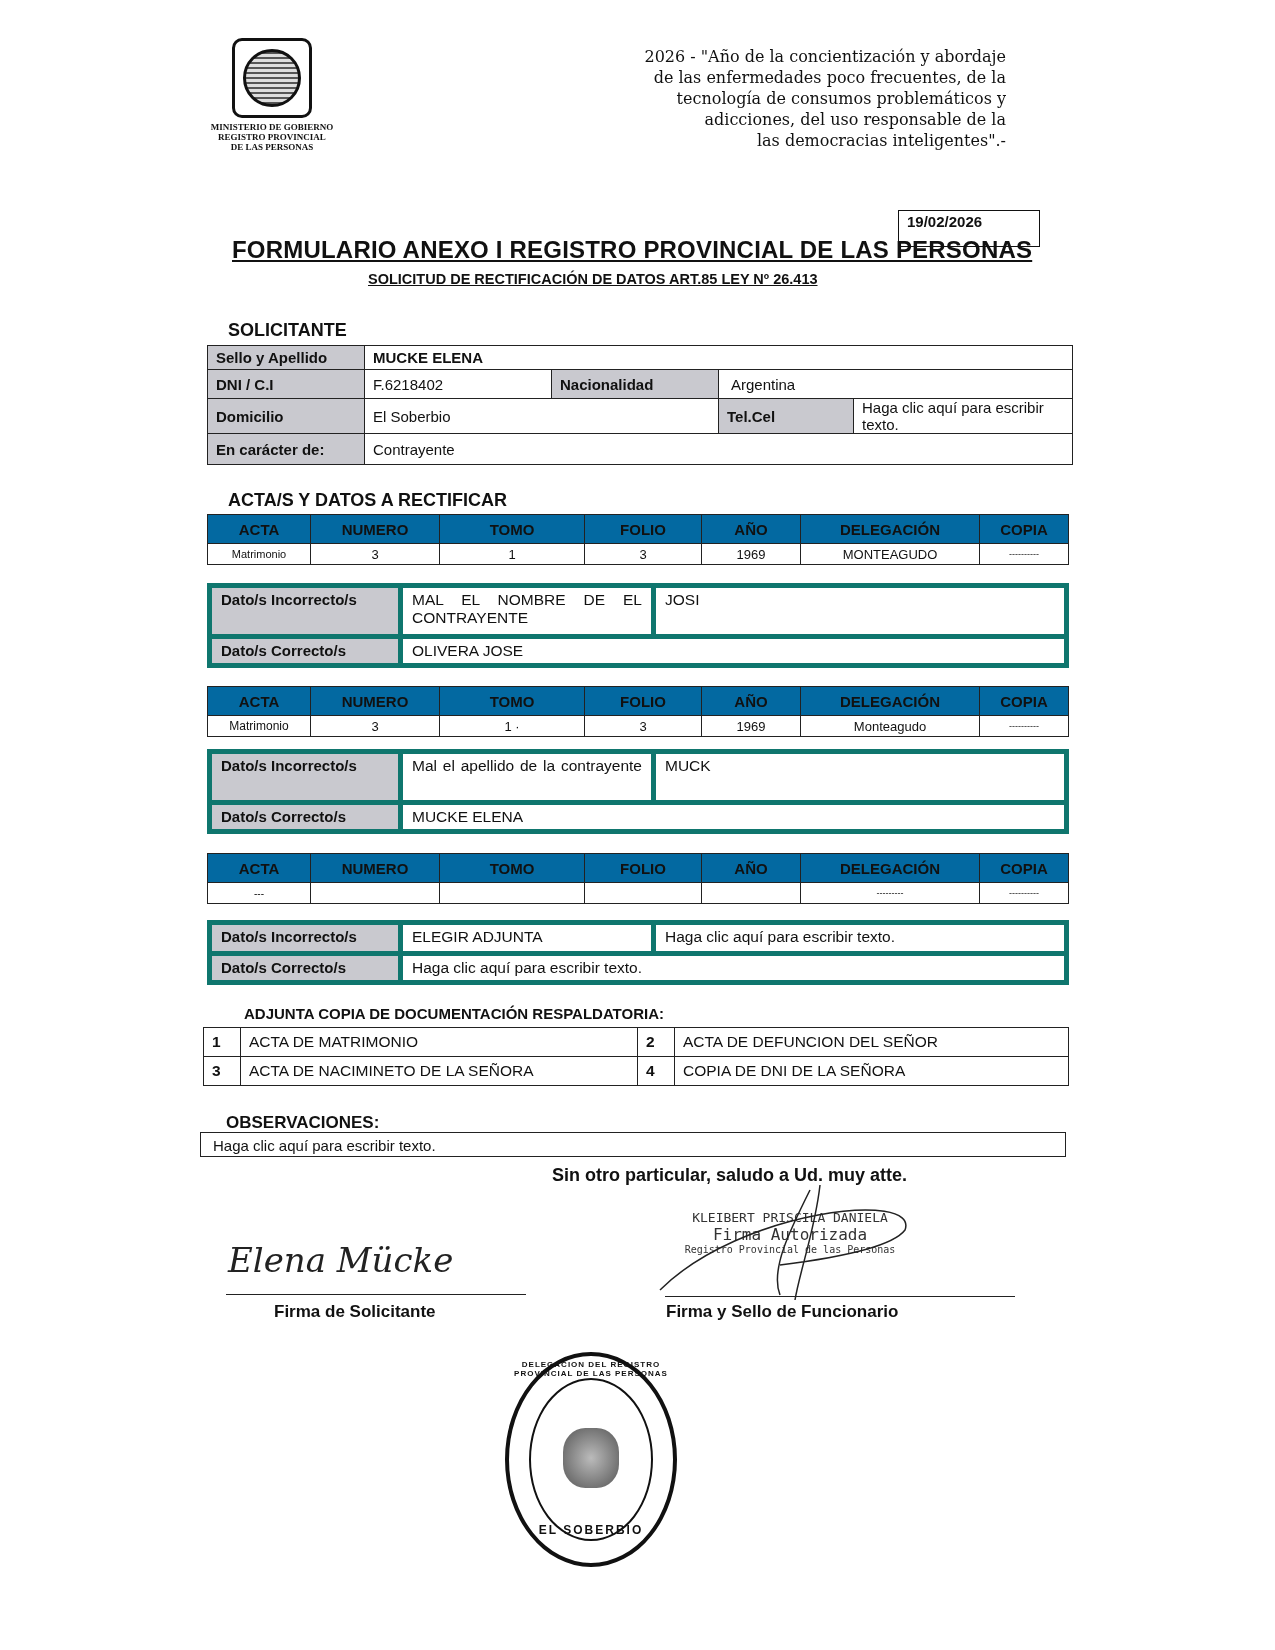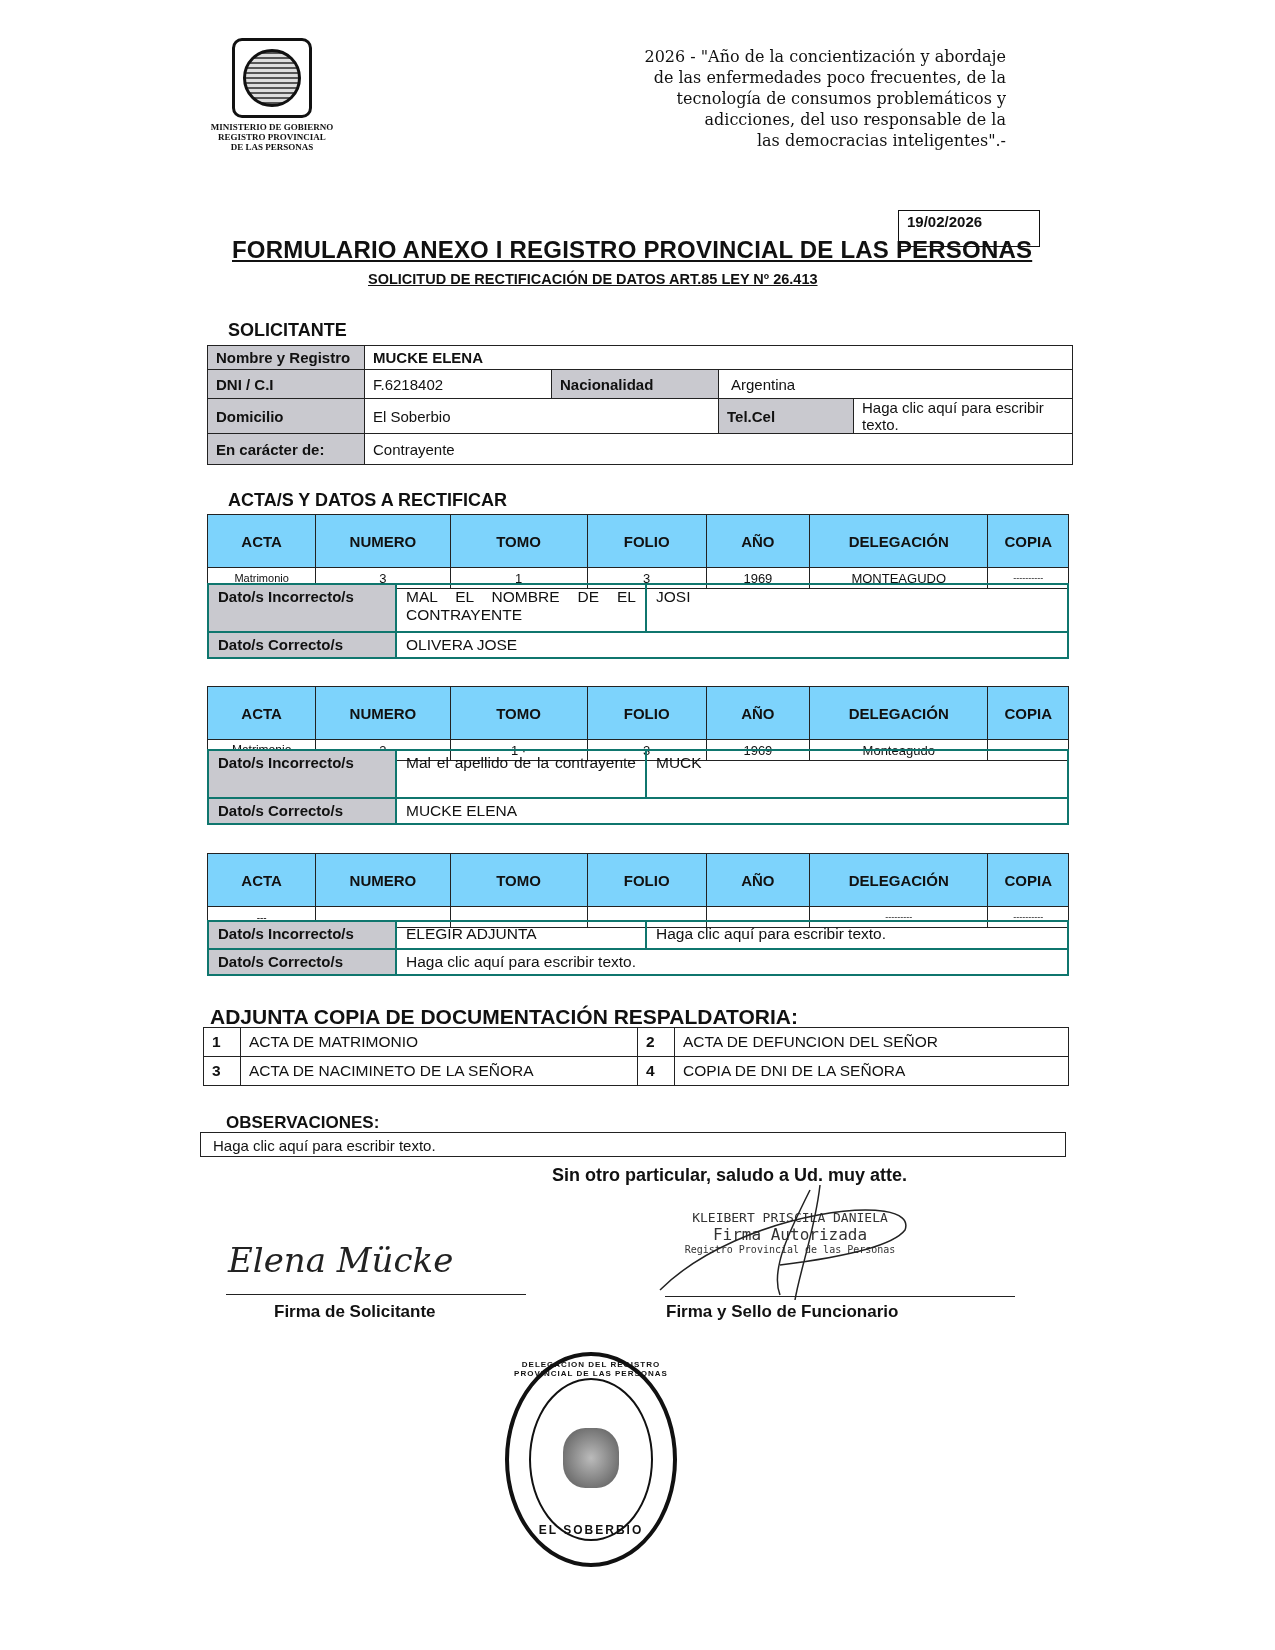--- a/index.html
+++ b/index.html
@@ -11,24 +11,24 @@
   .logo-text { font-family:"Liberation Serif", serif; font-weight:bold; font-size:9px; line-height:10px; margin-top:4px; }
   .motto { left:560px; top:46px; width:446px; text-align:right; font-family:"DejaVu Serif", serif; font-size:16px; line-height:21px; }
   .datebox { left:898px; top:210px; width:142px; height:37px; border:1.5px solid #111; font-weight:bold; font-size:15px; line-height:22px; padding-left:8px; box-sizing:border-box; }
   .title { left:232px; top:236px; width:850px; font-size:24px; font-weight:bold; text-decoration:underline; letter-spacing:0.2px; }
   .subtitle { left:368px; top:271px; font-size:14.5px; font-weight:bold; text-decoration:underline; }
   .sec-title { font-size:18px; font-weight:bold; }
   table { border-collapse:collapse; }
   .grid td { border:1px solid #222; padding:0 8px; font-size:15px; height:28px; }
   .lbl { background:#c9c9cf; font-weight:bold; font-size:15px !important; }
   .actas { width:862px; }
-  .actas th { background:#7dd3fc; border:1px solid #222; font-size:15px; font-weight:bold; height:20px; padding:16px; text-align:center; }
+  .actas th { background:#0369a1; border:1px solid #222; font-size:15px; font-weight:bold; height:20px; padding:4px; text-align:center; }
   .actas td { border:1px solid #222; font-size:13px; height:20px; text-align:center; padding:0; }
   .dato { width:862px; }
-  .dato td { border:2px solid #0f766e; font-size:15.5px; padding:3px 9px; vertical-align:top; }
+  .dato td { border:5px solid #0f766e; font-size:15.5px; padding:3px 9px; vertical-align:top; }
   .dato td.lbl { width:168px; }
   .just { text-align:justify; text-align-last:justify; }
   .adj { width:866px; }
   .adj td { border:1px solid #222; font-size:15.5px; height:28px; padding:0 8px; }
   .adj td.n { width:20px; font-weight:bold; }
   .obs { left:200px; top:1132px; width:866px; height:25px; border:1px solid #222; font-size:15px; line-height:25px; padding-left:12px; box-sizing:border-box; }
   .closing { left:552px; top:1165px; font-size:18px; font-weight:bold; }
   .sig-line { height:1px; background:#222; }
   .sig-lbl { font-size:17px; font-weight:bold;margin-left:44px; }
   .hand { font-family:"DejaVu Serif", serif; font-style:italic; font-size:34px; color:#222; }
@@ -62,21 +62,21 @@
 </div>
 
 <div class="abs datebox">19/02/2026</div>
 <div class="abs title">FORMULARIO ANEXO I REGISTRO PROVINCIAL DE LAS PERSONAS</div>
 <div class="abs subtitle">SOLICITUD DE RECTIFICACIÓN DE DATOS ART.85 LEY Nº 26.413</div>
 
 <div class="abs sec-title" style="left:228px;top:320px;">SOLICITANTE</div>
 <table class="abs grid" style="left:207px;top:345px;width:866px;">
   <tbody>
       <tr style="height:24px;">
-    <td class="lbl" style="width:140px;height:22px;font-size:14px;">Nombre y Registro</td>
+    <td class="lbl" style="width:140px;height:22px;font-size:14px;">Sello y Apellido</td>
     <td colspan="4" style="font-weight:bold;height:22px;">MUCKE ELENA</td>
   </tr>
   <tr>
     <td class="lbl">DNI / C.I</td>
     <td style="width:170px;">F.6218402</td>
     <td class="lbl" style="width:150px;">Nacionalidad</td>
     <td colspan="2" style="padding-left:12px;">Argentina</td>
   </tr>
   <tr>
     <td class="lbl">Domicilio</td>
@@ -198,21 +198,21 @@
     <td style="width:230px;">ELEGIR ADJUNTA</td>
     <td>Haga clic aquí para escribir texto.</td>
   </tr>
   <tr>
     <td class="lbl">Dato/s Correcto/s</td>
     <td colspan="2">Haga clic aquí para escribir texto.</td>
   </tr>
 </tbody>
   </table>
 
-<div class="abs sec-title" style="left:210px;top:1005px;font-size:21px;">ADJUNTA COPIA DE DOCUMENTACIÓN RESPALDATORIA:</div>
+<div class="abs sec-title" style="left:244px;top:1005px;font-size:15px;">ADJUNTA COPIA DE DOCUMENTACIÓN RESPALDATORIA:</div>
 <table class="abs adj" style="left:203px;top:1027px;">
   <tbody>
       <tr>
     <td class="n">1</td>
     <td style="width:380px;">ACTA DE MATRIMONIO</td>
     <td class="n">2</td>
     <td>ACTA DE DEFUNCION DEL SEÑOR</td>
   </tr>
   <tr>
     <td class="n">3</td>

